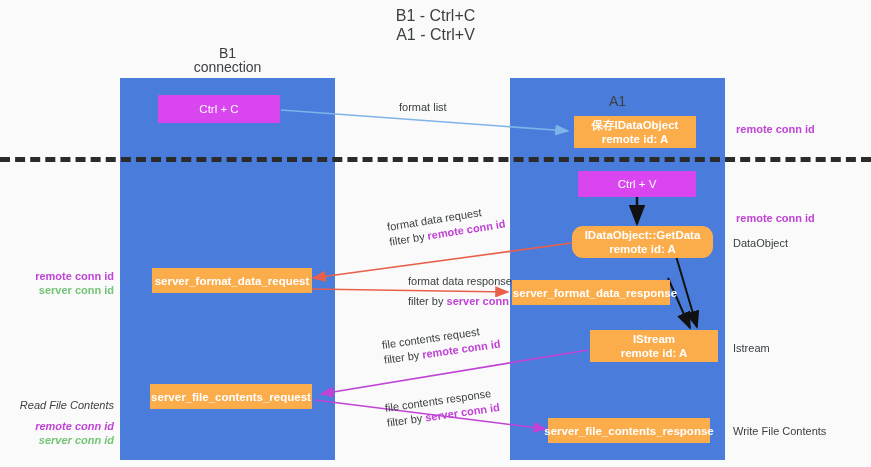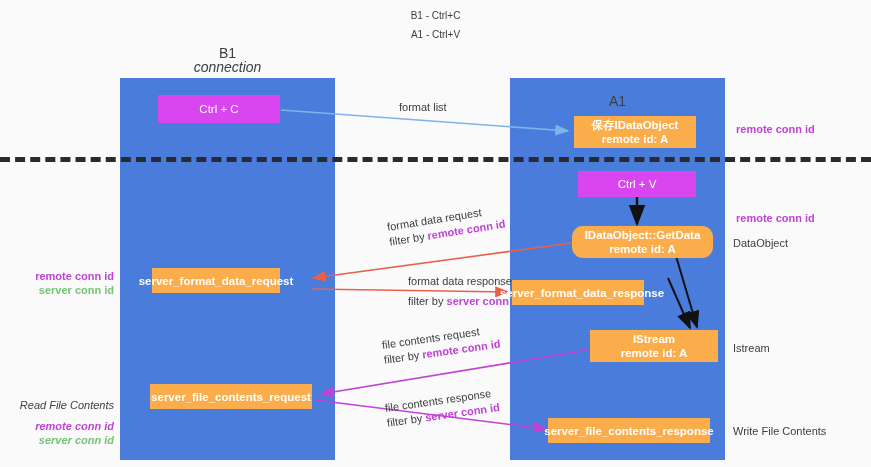--- a/index.html
+++ b/index.html
@@ -43,29 +43,29 @@
     text-align: center;
     font-size: 14px;
     color: #3c4043;
     line-height: 14px;
     z-index: 6;
     white-space: nowrap;
   }
   #hdr-b1 { left: 120px; top: 46px; width: 215px; }
   #hdr-a1 { left: 510px; top: 46px; width: 215px; margin-top: 48px; }
   .lane-header .l1 { display: block; }
-  .lane-header .l2 { display: block; font-style: italic; }
+  .lane-header .l2 { display: block; }
 
   
   #title {
     position: absolute;
     left: 0; top: 6px;
     width: 871px;
     text-align: center;
-    font-size: 10px;
+    font-size: 16px;
     color: #3c4043;
     line-height: 19px;
     z-index: 6;
   }
   #title span { display: block; }
 
   
   .box {
     position: absolute;
     display: flex;
@@ -187,25 +187,25 @@
 
   <div class="box green" style="left:578px; top:171px; width:118px; height:26px;">
     <span class="ln">Ctrl + V</span>
   </div>
 
   <div class="box orange" style="left:572px; top:226px; width:141px; height:32px;border-radius:11px;">
     <span class="ln">IDataObject::GetData</span>
     <span class="ln">remote id: A</span>
   </div>
 
-  <div class="box orange" style="left:152px; top:268px; width:128px; height:25px;">
+  <div class="box orange" style="left:152px; top:268px; width:160px; height:25px;">
     <span class="ln">server_format_data_request</span>
   </div>
 
-  <div class="box orange" style="left:512px; top:280px; width:132px; height:25px;padding-left:8px;">
+  <div class="box orange" style="left:512px; top:280px; width:158px; height:25px;padding-left:8px;">
     <span class="ln">server_format_data_response</span>
   </div>
 
   <div class="box orange" style="left:590px; top:330px; width:128px; height:32px;">
     <span class="ln">IStream</span>
     <span class="ln">remote id: A</span>
   </div>
 
   <div class="box orange" style="left:548px; top:418px; width:162px; height:25px;">
     <span class="ln">server_file_contents_response</span>

